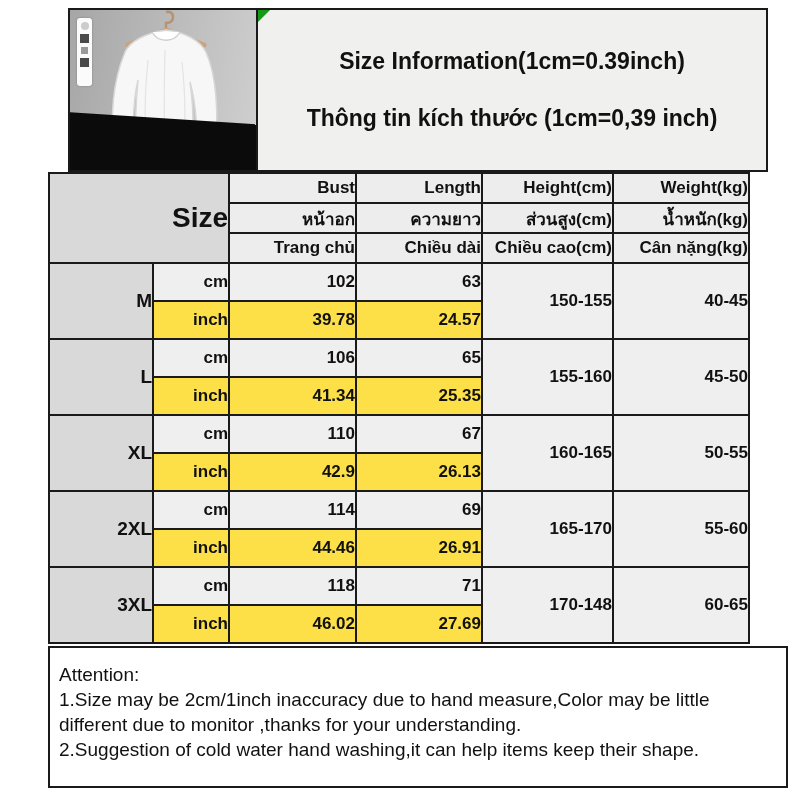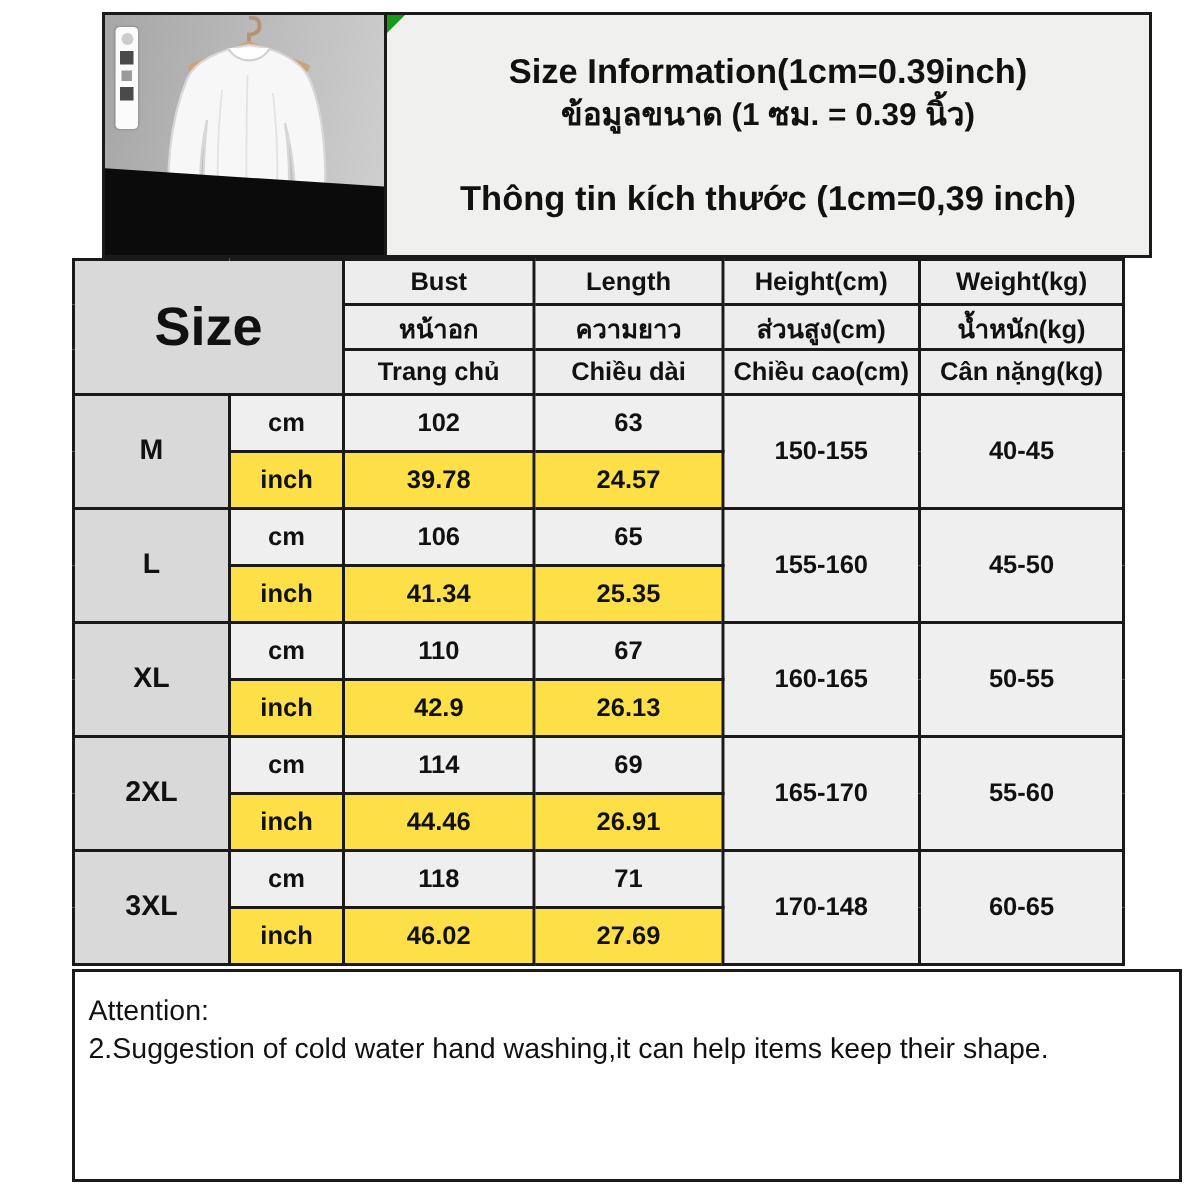--- a/index.html
+++ b/index.html
@@ -45,26 +45,26 @@
   .title-en{font-size:23px;font-weight:700;line-height:1.35;}
   .title-th{font-size:21px;font-weight:700;line-height:1.35;}
   .title-vi{font-size:23px;font-weight:700;line-height:1.35;margin-top:25px;}
 
   
   table.size-table{
     position:absolute;left:48px;top:172px;width:700px;
     border-collapse:collapse;table-layout:fixed;
   }
   .size-table td{
-    border:2px solid #1a1a1a;text-align:center;vertical-align:middle;
+    border:2px solid #1a1a1a;text-align:right;vertical-align:middle;
     font-size:17px;font-weight:700;padding:0;overflow:hidden;white-space:nowrap;
   }
   .size-table tr.hdr{height:30px;}
   .size-table tr.data{height:38px;}
-  td.size-cell{background:#d9d9d9;font-size:36px;font-weight:700;}
+  td.size-cell{background:#d9d9d9;font-size:28px;font-weight:700;}
   td.colhead{background:#ededed;}
   td.sizelabel{background:#d9d9d9;font-size:19px;}
   td.cmrow{background:#efefef;}
   td.inchrow{background:#fde047;}
   td.merged{background:#efefef;font-weight:700;}
 
   
   .attention{
     position:absolute;left:48px;top:646px;width:740px;height:142px;
     box-sizing:border-box;border:2px solid #1a1a1a;background:#fff;
@@ -109,21 +109,20 @@
         <div class="badge-dot"></div>
         <div class="badge-block"></div>
         <div class="badge-block light"></div>
         <div class="badge-block"></div>
       </div>
     </div>
 
     <div class="header-cell">
       <div class="corner-flag"></div>
       <div class="title-en">Size Information(1cm=0.39inch)</div>
-      <div class="title-th">ข้อมูลขนาด (1 ซม. = 0.39 นิ้ว)</div>
       <div class="title-vi">Thông tin kích thước (1cm=0,39 inch)</div>
     </div>
   </div>
 
   <table class="size-table">
     <colgroup>
       <col style="width:104px">
         <col style="width:76px">
         <col style="width:127px">
       <col style="width:126px">
@@ -218,16 +217,17 @@
       <tr class="data">
         <td class="inchrow">inch</td>
         <td class="inchrow">46.02</td>
         <td class="inchrow">27.69</td>
       </tr>
     </tbody>
   </table>
 
   <div class="attention">
     <div>Attention:</div>
+    <div>1.Size may be 2cm/1inch inaccuracy due to hand measure,Color may be little different due to monitor ,thanks for your understanding.</div>
     <div>2.Suggestion of cold water hand washing,it can help items keep their shape.</div>
   </div>
 
 </div>
 
 </body></html>

